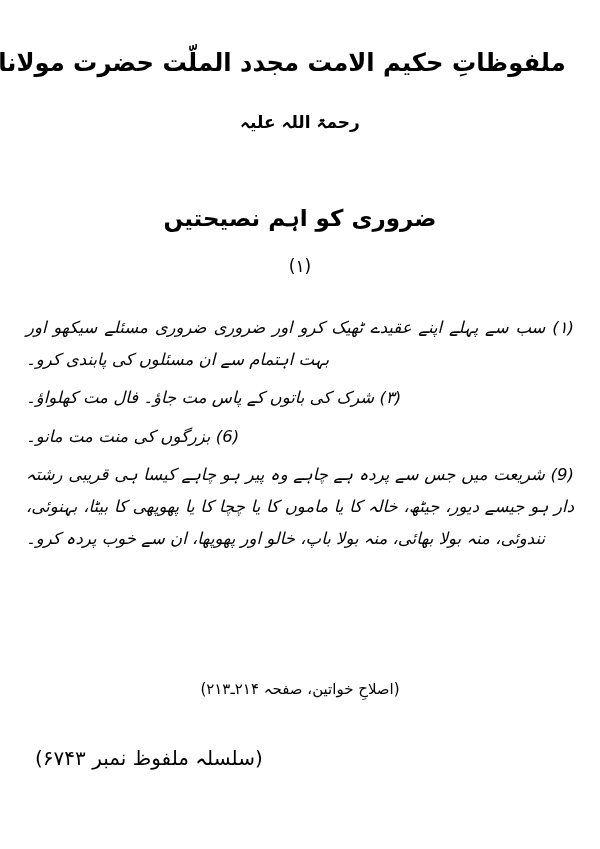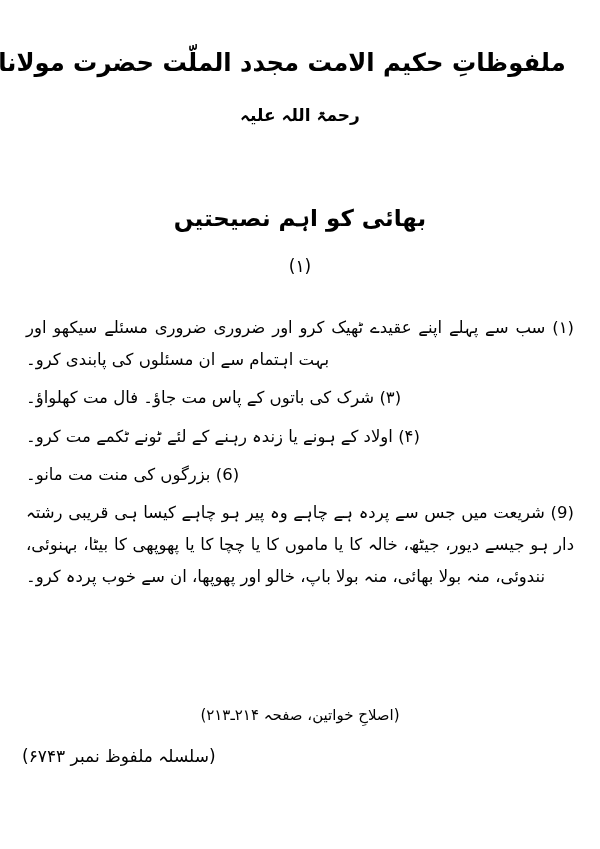--- a/index.html
+++ b/index.html
@@ -36,21 +36,21 @@
   .doc-title {
     font-size: 25px;
     font-weight: bold;
     line-height: 1.5;
     letter-spacing: -0.3px;
     padding: 0 26px;
     white-space: nowrap;
     transform: scaleX(0.97);
   }
   .doc-subtitle {
-    margin-top: 22px;
+    margin-top: 29px;
     font-size: 17px;
     font-weight: bold;
     line-height: 1.4;
   }
 
   
   .section-heading {
     position: absolute;
     top: 205px;
     right: 0;
@@ -69,20 +69,21 @@
     font-size: 17px;
     font-weight: normal;
   }
 
   
   .body-text {
     position: absolute;
     top: 312px;
     right: 26px;
     left: 26px;
+    font-style: italic;
   }
   .para {
     font-size: 16.5px;
     line-height: 1.95;
     text-align: justify;
     text-align-last: left;
     margin: 0 0 6px 0;
     font-weight: 500;
     letter-spacing: -0.1px;
   }
@@ -92,59 +93,58 @@
   }
   .sws {
     font-size: 15px;
     display: inline-block;
     transform: translateY(-1px);
   }
 
   
   .citation-center {
     position: absolute;
-    top: 706px;
+    top: 680px;
     right: 0;
     left: 0;
     text-align: center;
     font-size: 15px;
     font-weight: 500;
   }
   .citation-right {
     position: absolute;
     top: 746px;
     right: 26px;
-    left: 22px;
+    left: 35px;
     text-align: left;
-    font-size: 17px;
+    font-size: 20px;
     font-weight: 500;
   }
 </style>
 </head>
 <body>
 
 <div class="page">
 
   <div class="title-block">
     <div class="doc-title">ملفوظاتِ حکیم الامت مجدد الملّت حضرت مولانا محمد اشرف علی تھانوی</div>
     <div class="doc-subtitle">رحمۃ اللہ علیہ</div>
   </div>
 
-  <div class="section-heading">بھائی کو اہم نصیحتیں</div>
+  <div class="section-heading">ضروری کو اہم نصیحتیں</div>
 
   <div class="section-number">(۱)</div>
 
   <div class="body-text">
 
     <p class="para">(۱) سب سے پہلے اپنے عقیدے ٹھیک کرو اور ضروری ضروری مسئلے سیکھو اور بہت اہتمام سے ان مسئلوں کی پابندی کرو۔</p>
 
 
     <p class="para short">(۳) شرک کی باتوں کے پاس مت جاؤ۔ فال مت کھلواؤ۔</p>
 
-    <p class="para short">(۴) اولاد کے ہونے یا زندہ رہنے کے لئے ٹونے ٹکمے مت کرو۔</p>
 
     <p class="para short">(6) بزرگوں کی منت مت مانو۔</p>
 
     <p class="para">(9) شریعت میں جس سے پردہ ہے چاہے وہ پیر ہو چاہے کیسا ہی قریبی رشتہ دار ہو جیسے دیور، جیٹھ، خالہ کا یا ماموں کا یا چچا کا یا پھوپھی کا بیٹا، بہنوئی، نندوئی، منہ بولا بھائی، منہ بولا باپ، خالو اور پھوپھا، ان سے خوب پردہ کرو۔</p>
 
   </div>
 
   <div class="citation-center">(اصلاحِ خواتین، صفحہ ۲۱۴ـ۲۱۳)</div>
 
   <div class="citation-right">(سلسلہ ملفوظ نمبر ۶۷۴۳)</div>

